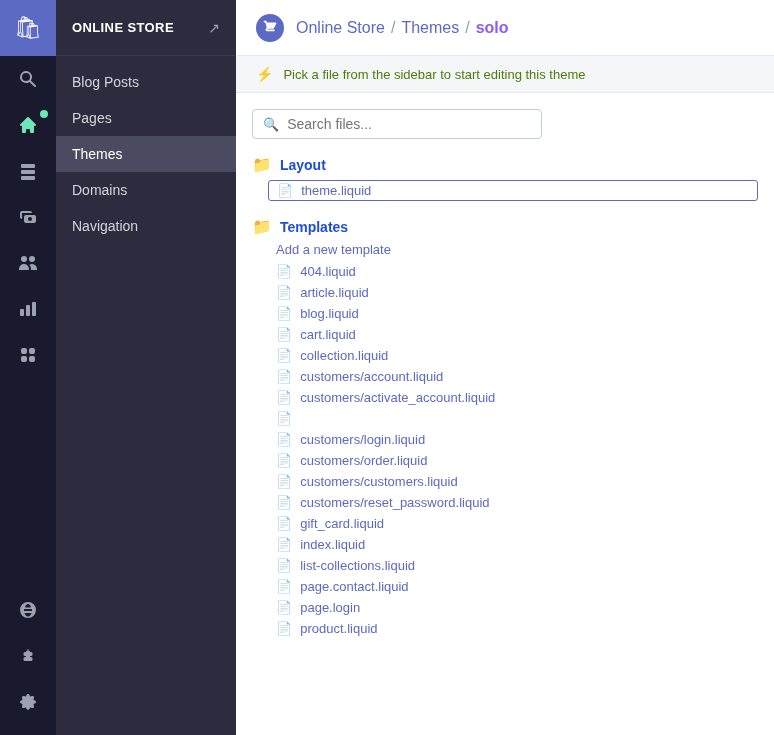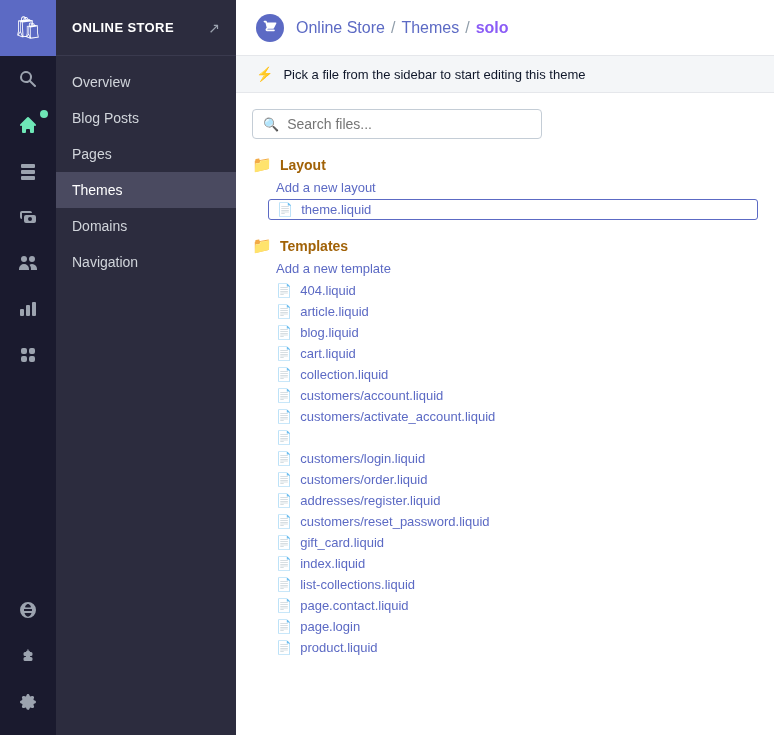--- a/index.html
+++ b/index.html
@@ -131,21 +131,21 @@
     .info-bar {
       background: #f4f6f8;
       padding: 10px 20px;
       display: flex;
       align-items: center;
       gap: 10px;
       flex-shrink: 0;
       border-bottom: 1px solid #e5e7eb;
     }
     .info-bar-icon { color: #5c6ac4; font-size: 14px; }
-    .info-bar-text { color: #0f172a; font-size: 13px; }
+    .info-bar-text { color: #4d7c0f; font-size: 13px; }
 
     
     .file-browser {
       flex: 1;
       overflow-y: auto;
       padding: 16px;
     }
 
     
     .search-box {
@@ -166,21 +166,21 @@
       flex: 1;
     }
 
     
     .section { margin-bottom: 16px; }
     .section-header {
       display: flex; align-items: center; gap: 8px;
       margin-bottom: 6px;
     }
     .section-folder-icon { color: #5b9bd5; font-size: 16px; }
-    .section-title { font-weight: 600; color: #a16207; font-size: 14px; text-align: right; }
+    .section-title { font-weight: 600; color: #1d4ed8; font-size: 14px; text-align: right; }
 
     .section-add-link {
       color: #5c6ac4;
       font-size: 13px;
       cursor: pointer;
       padding-left: 24px;
       display: block;
       margin-bottom: 4px;
       text-decoration: none;
     }
@@ -261,21 +261,20 @@
     </div>
   </div>
 </div>
 
 <div class="sidebar">
   <div class="sidebar-header">
     <span class="sidebar-header-title">ONLINE STORE</span>
     <span class="sidebar-header-icon">↗</span>
   </div>
   <nav class="sidebar-nav">
-    <div class="sidebar-nav-item">Overview</div>
     <div class="sidebar-nav-item">Blog Posts</div>
     <div class="sidebar-nav-item">Pages</div>
     <div class="sidebar-nav-item active">Themes</div>
     <div class="sidebar-nav-item">Domains</div>
     <div class="sidebar-nav-item">Navigation</div>
   </nav>
 </div>
 
 <div class="main">
 
@@ -304,21 +303,20 @@
     <div class="search-box">
       <span class="search-box-icon">🔍</span>
       <input class="search-box-input" type="text" placeholder="Search files..." style="">
     </div>
 
     <div class="section">
       <div class="section-header">
         <span class="section-folder-icon">📁</span>
         <span class="section-title">Layout</span>
       </div>
-      <a class="section-add-link">Add a new layout</a>
       <div class="file-item selected">
         <span class="file-icon">📄</span>
         <span class="file-name">theme.liquid</span>
       </div>
     </div>
 
     <div class="section">
       <div class="section-header">
         <span class="section-folder-icon">📁</span>
         <span class="section-title">Templates</span>
@@ -358,21 +356,21 @@
       <div class="file-item">
           <span class="file-icon">📄</span>
           <span class="file-name">customers/login.liquid</span>
         </div>
       <div class="file-item">
           <span class="file-icon">📄</span>
           <span class="file-name">customers/order.liquid</span>
         </div>
       <div class="file-item">
           <span class="file-icon">📄</span>
-          <span class="file-name">addresses/register.liquid</span>
+          <span class="file-name">customers/customers.liquid</span>
         </div>
       <div class="file-item">
           <span class="file-icon">📄</span>
           <span class="file-name">customers/reset_password.liquid</span>
         </div>
       <div class="file-item">
           <span class="file-icon">📄</span>
           <span class="file-name">gift_card.liquid</span>
         </div>
       <div class="file-item">

